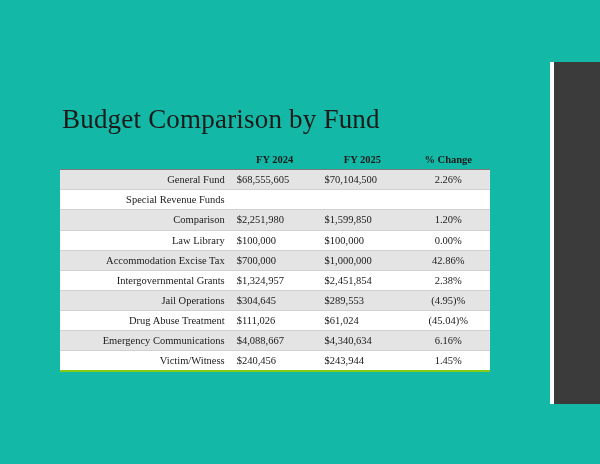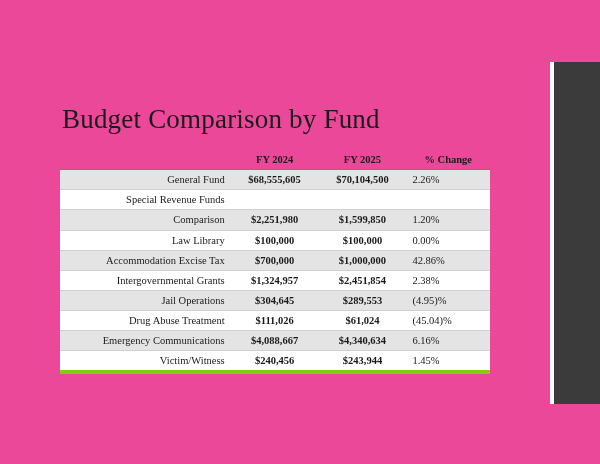--- a/index.html
+++ b/index.html
@@ -10,21 +10,21 @@
     width: 600px;
     height: 464px;
     background: #ffffff;
     font-family: "Liberation Serif", serif;
     overflow: hidden;
     position: relative;
   }
   .slide {
     position: absolute;
     inset: 0;
-    background: #ec4899;
+    background: #14b8a6;
   }
   
   .right-band {
     position: absolute;
     right: 0;
     top: 62px;
     width: 46px;
     height: 342px;
     background: #3b3b3b;
   }
@@ -82,34 +82,33 @@
     background: #ffffff;
   }
   td.label {
     text-align: right;
     width: 180px;
   }
   td.indent {
     padding-left: 16px;
   }
   td.num {
-    text-align: center;
+    text-align: left;
     width: 82px;
-    font-weight: bold;
   }
   td.pct {
-    text-align: left;
+    text-align: center;
     width: 80px;
     padding-right: 8px;
   }
   tbody tr td {
     border-bottom: 0.6px solid #d0d0d0;
   }
   tbody tr:last-child td {
-    border-bottom: 4px solid #84cc16;
+    border-bottom: 2px solid #84cc16;
   }
   .col-head-spacer {
     width: 180px;
   }
 </style>
 </head>
 <body>
 
 <div class="slide">
 

